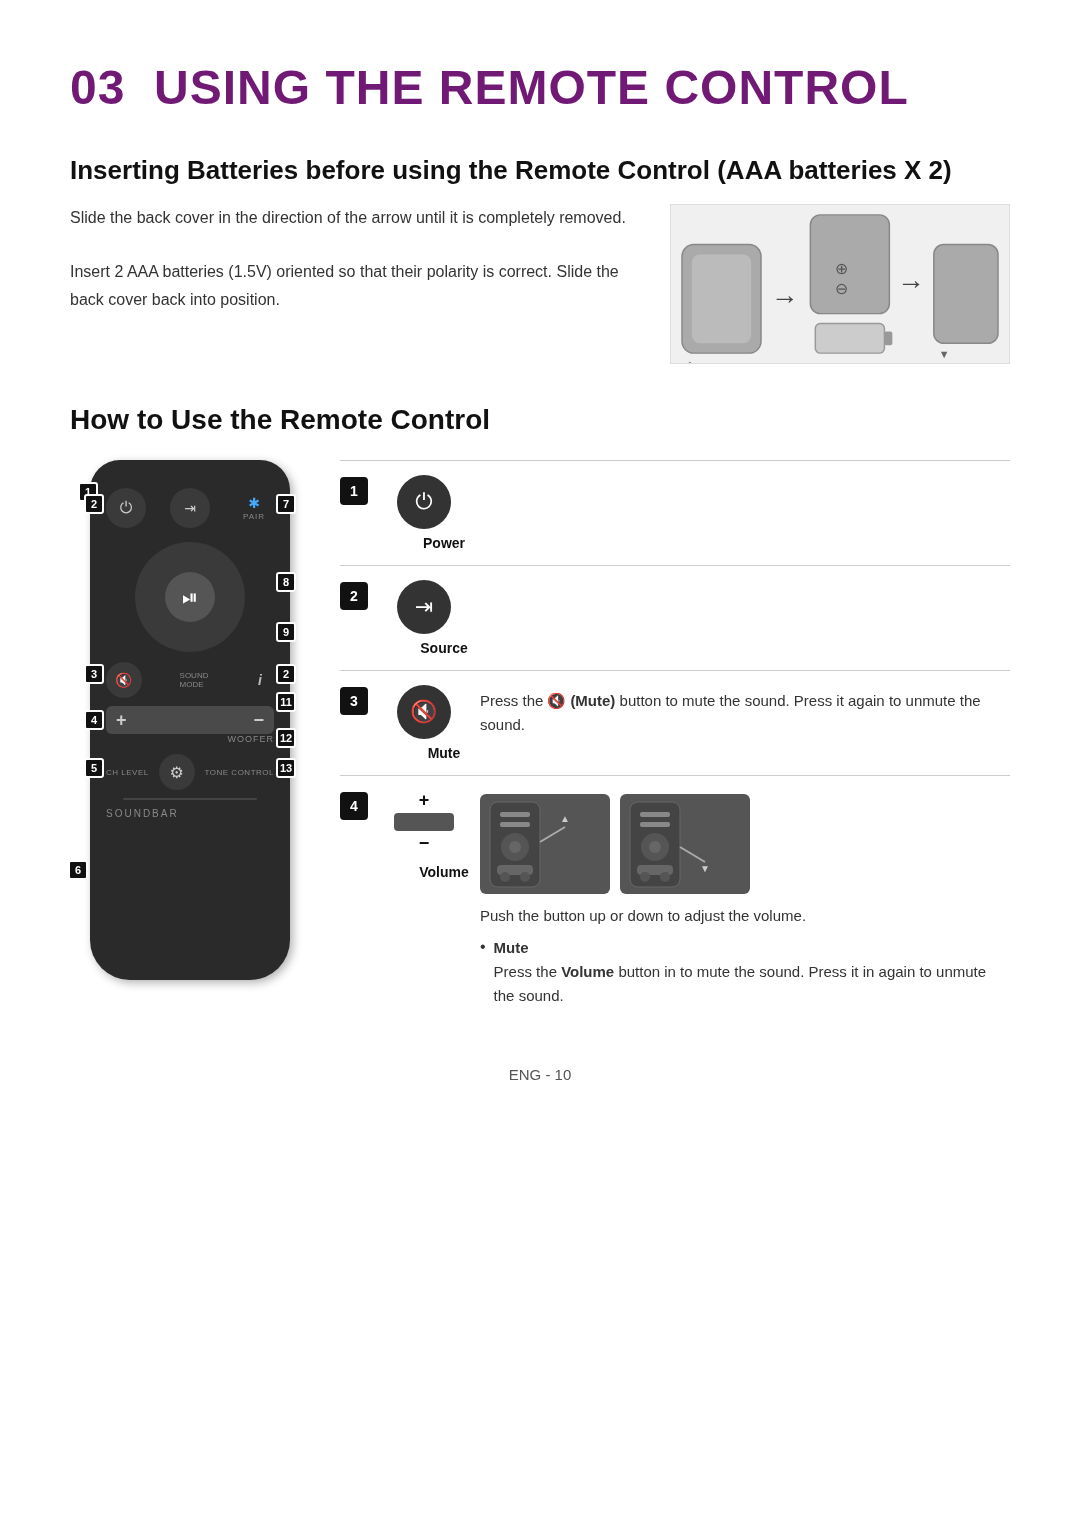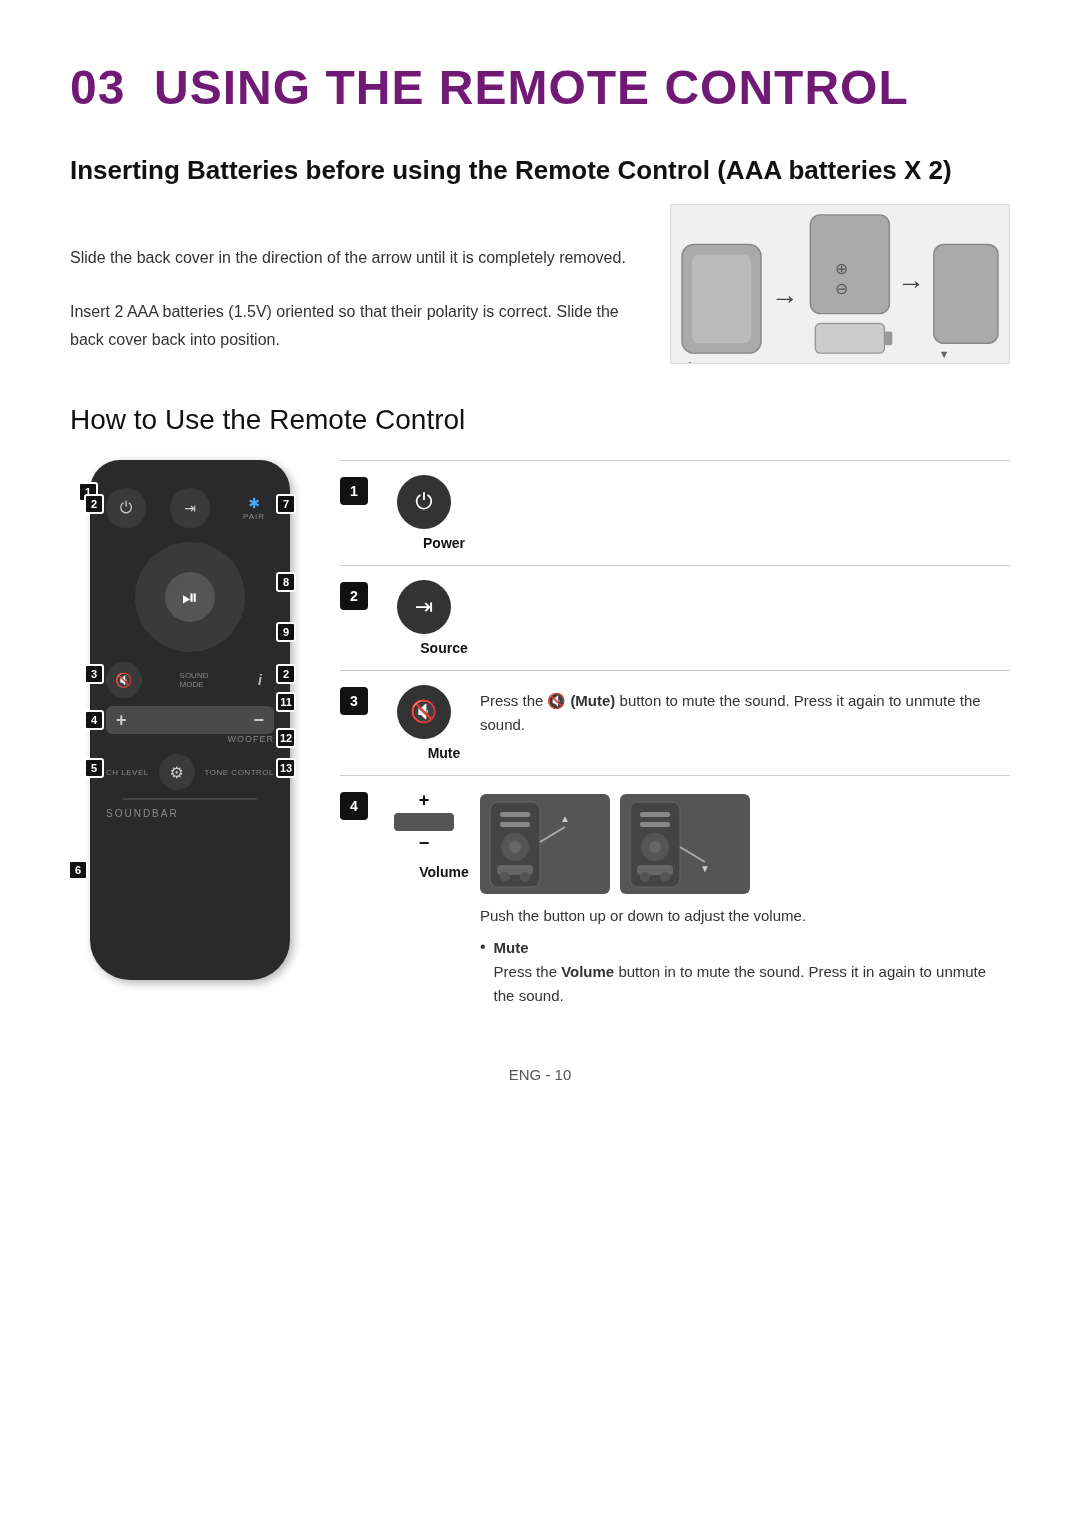--- a/index.html
+++ b/index.html
@@ -32,21 +32,20 @@
       gap: 40px;
       margin-bottom: 40px;
       align-items: flex-start;
     }
 
     .battery-text {
       flex: 1;
       font-size: 16px;
       line-height: 1.7;
       color: #333;
-      margin-top: 40px;
     }
 
     .battery-image {
       width: 340px;
       height: 160px;
       background: #f0f0f0;
       border: 1px solid #ddd;
       display: flex;
       align-items: center;
       justify-content: center;
@@ -55,21 +54,21 @@
     }
 
     
     .battery-svg {
       width: 100%;
       height: 100%;
     }
 
     .how-to-title {
       font-size: 28px;
-      font-weight: 400;
+      font-weight: 700;
       margin-bottom: 24px;
       color: #111;
     }
 
     .remote-section {
       display: flex;
       gap: 30px;
       align-items: flex-start;
     }
 

